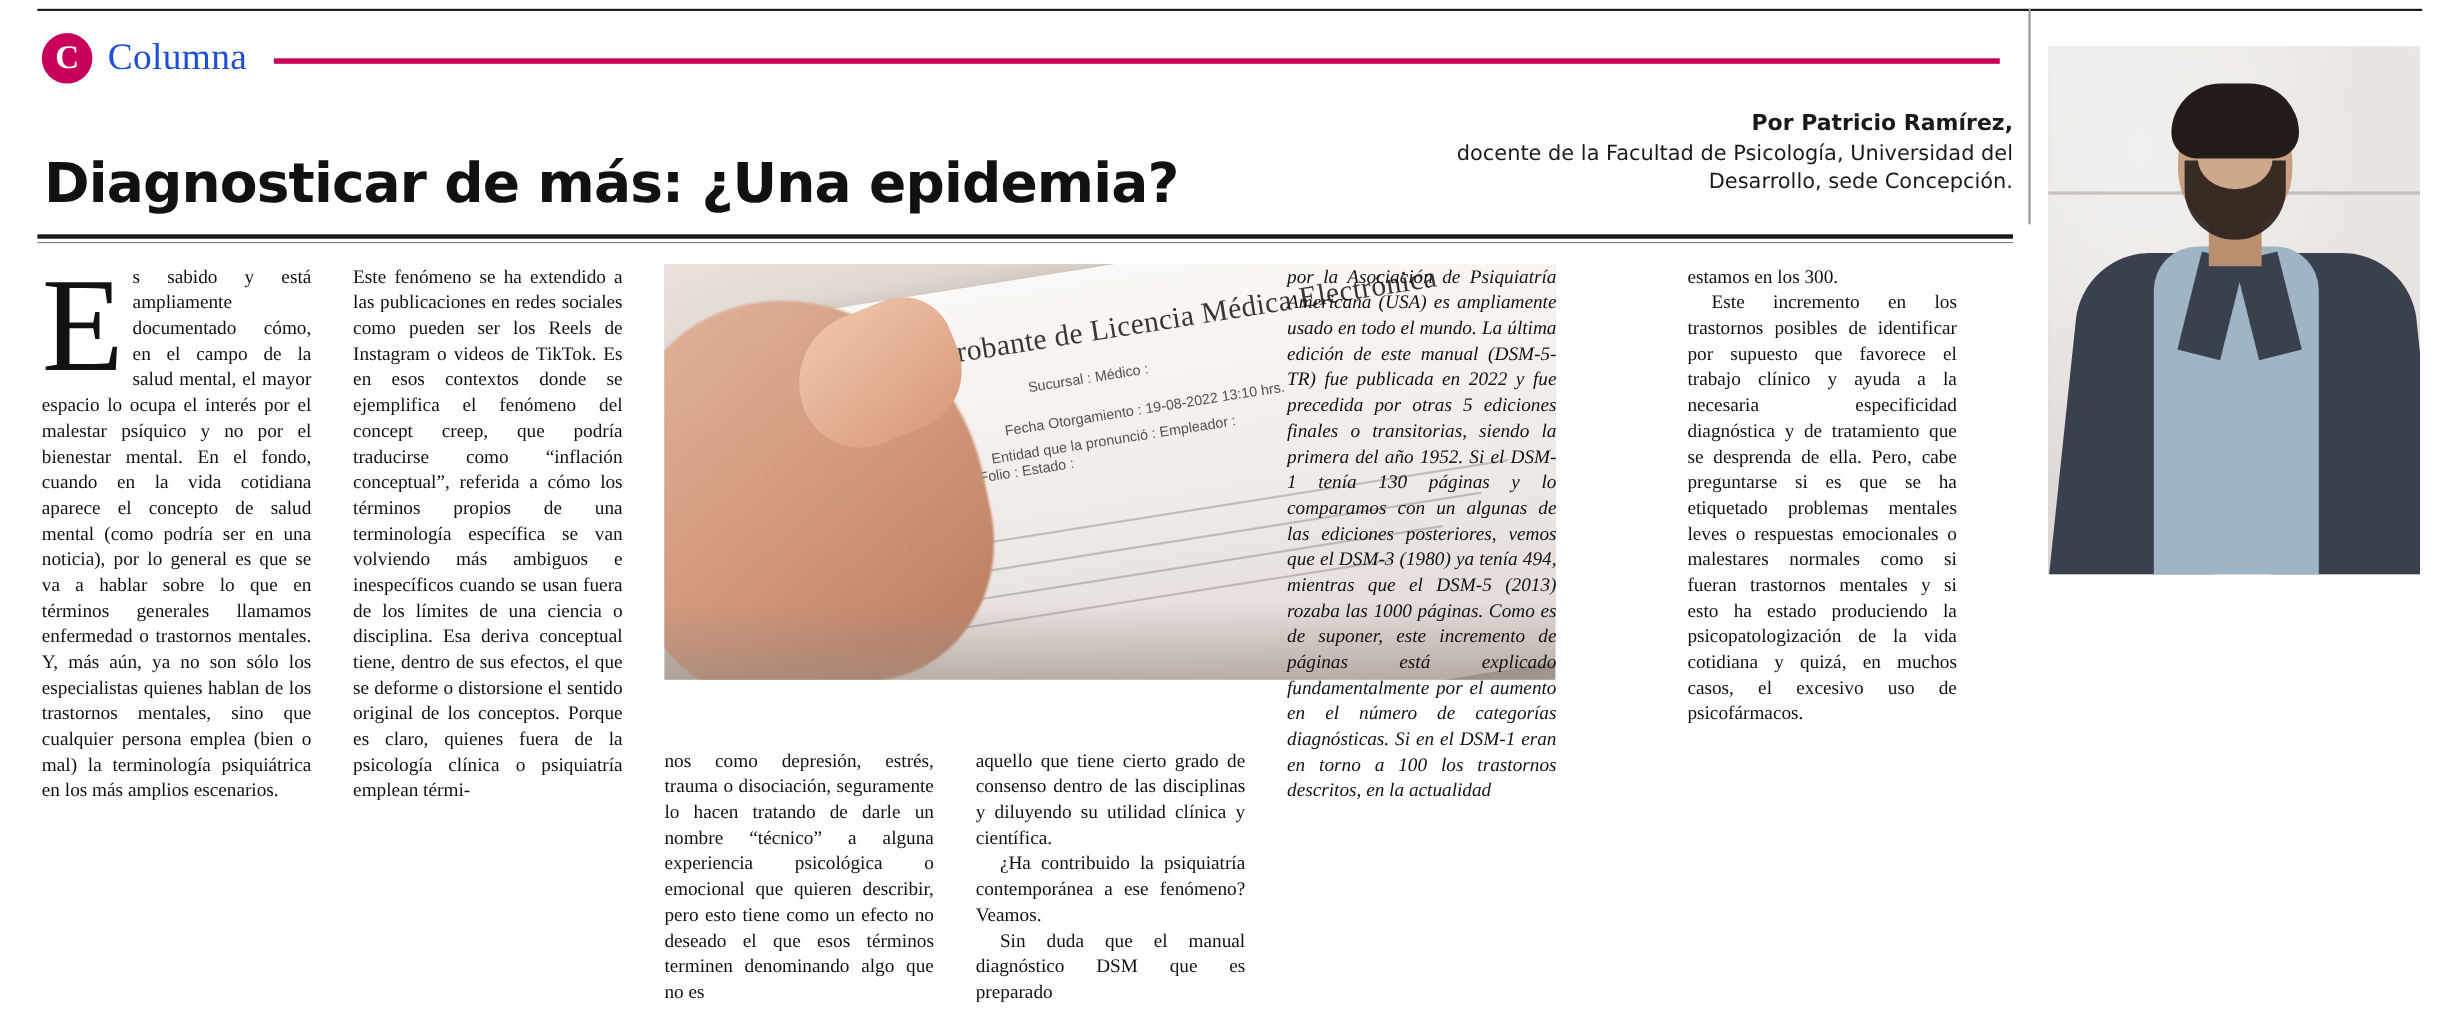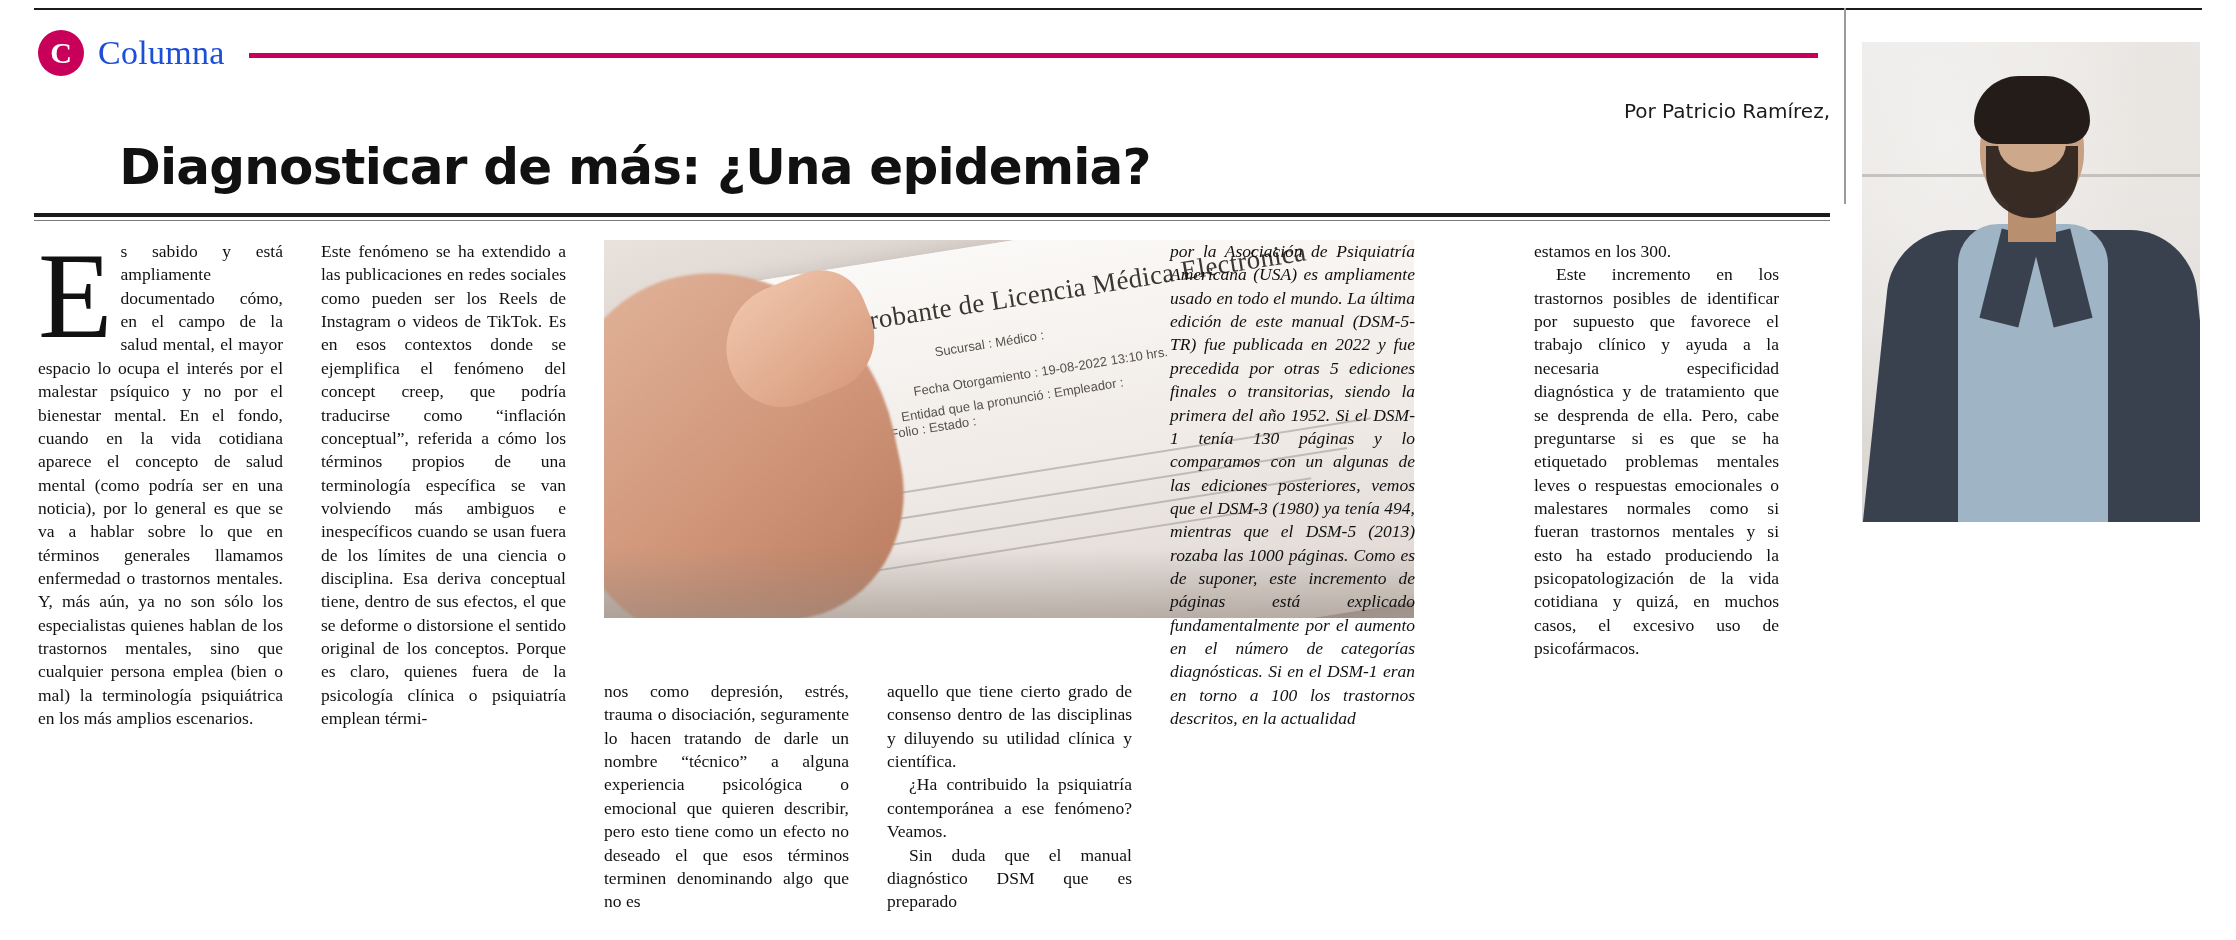--- a/index.html
+++ b/index.html
@@ -72,37 +72,36 @@
   .headline {
     position: absolute;
     left: 40px;
     top: 104px;
     width: 1190px;
     font-family: "DejaVu Sans", sans-serif;
     font-weight: bold;
     font-size: 50px;
     letter-spacing: -0.8px;
     color: #111111;
-    text-align: center;
   }
 
   
   .byline {
     position: absolute;
     left: 1230px;
     top: 98px;
     width: 600px;
     text-align: right;
     font-family: "DejaVu Sans", sans-serif;
     font-size: 19px;
     line-height: 1.38;
     color: #1a1a1a;
   }
   .byline .author {
-    font-weight: normal;
+    font-weight: bold;
     font-size: 20px;
     display: block;
   }
 
   
   .header-rule {
     position: absolute;
     left: 34px;
     top: 213px;
     width: 1796px;
@@ -373,20 +372,21 @@
   <div class="kicker">
     <div class="kicker-badge">C</div>
     <div class="kicker-label">Columna</div>
     <div class="kicker-line"></div>
   </div>
 
   <h1 class="headline">Diagnosticar de más: ¿Una epidemia?</h1>
 
   <div class="byline">
     <span class="author">Por Patricio Ramírez,</span>
+    <span>docente de la Facultad de Psicología, Universidad del Desarrollo, sede Concepción.</span>
   </div>
 
   <div class="header-rule"></div>
   <div class="header-rule-thin"></div>
   <div class="vrule-top"></div>
 
   <div class="photo">
     <div class="bg-blur"></div>
     <div class="wallline"></div>
     <div class="jacket-l"></div>

